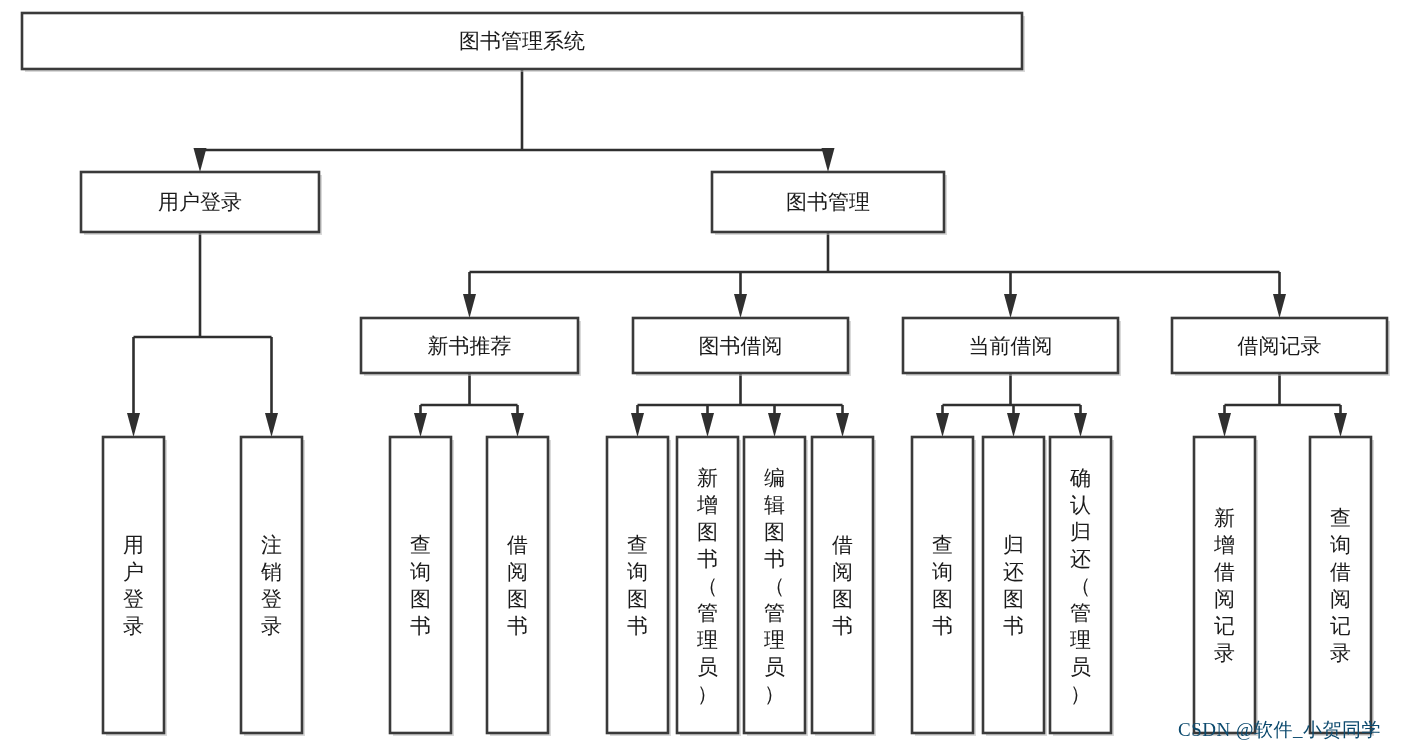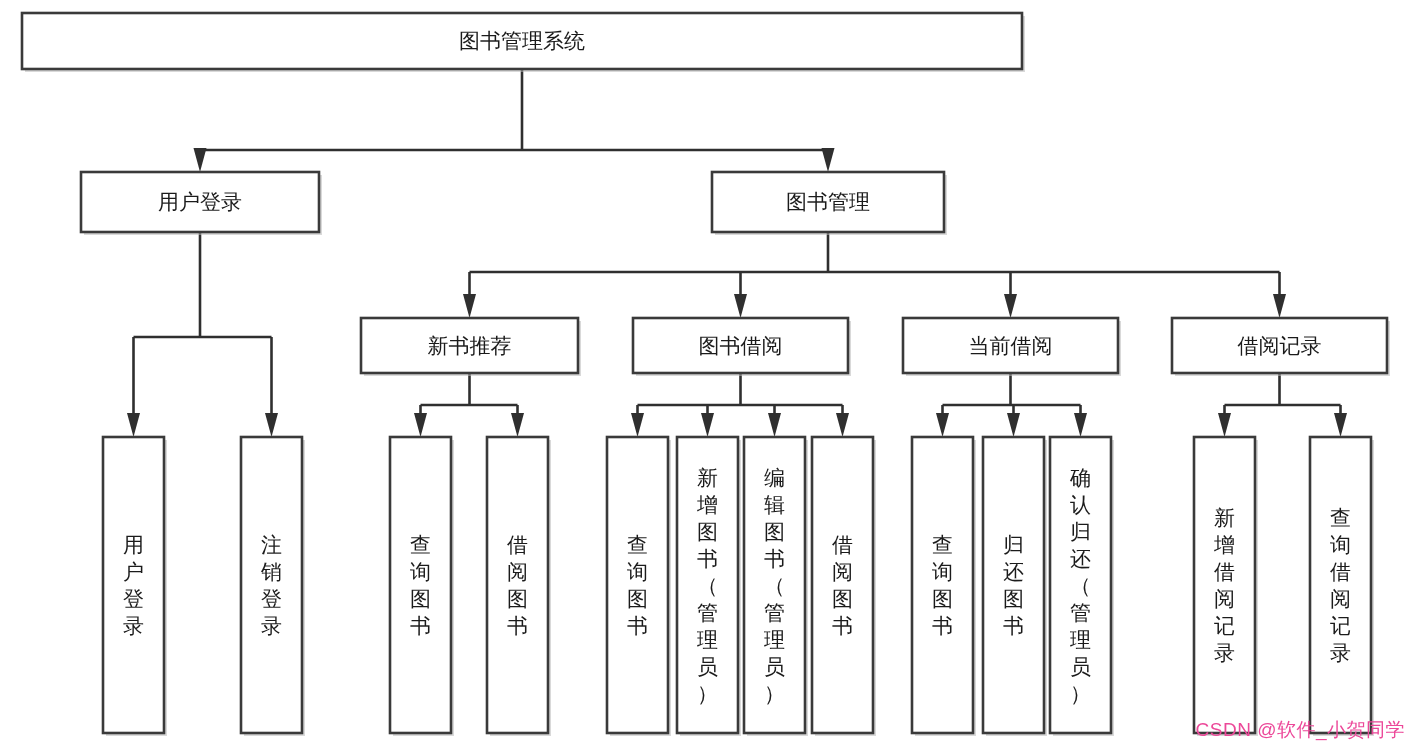--- a/index.html
+++ b/index.html
@@ -59,25 +59,25 @@
   }
   .node-label-v {
     font-family: "DejaVu Sans", "Liberation Sans", sans-serif;
     font-size: 21px;
     fill: #1b1b1b;
     text-anchor: middle;
     white-space: pre;
   }
   .watermark {
     position: absolute;
-    right: 0;
+    right: 24px;
     bottom: 4px;
-    font-family: Liberation Sans, sans-serif;
+    font-family: Liberation Serif, serif;
     font-size: 19px;
-    color: #ec4899;
+    color: #0c4a6e;
     letter-spacing: 0.5px;
     pointer-events: none;
     user-select: none;
     white-space: nowrap;
   }
 </style>
 </head>
 <body>
 
 <div id="diagram-root">

